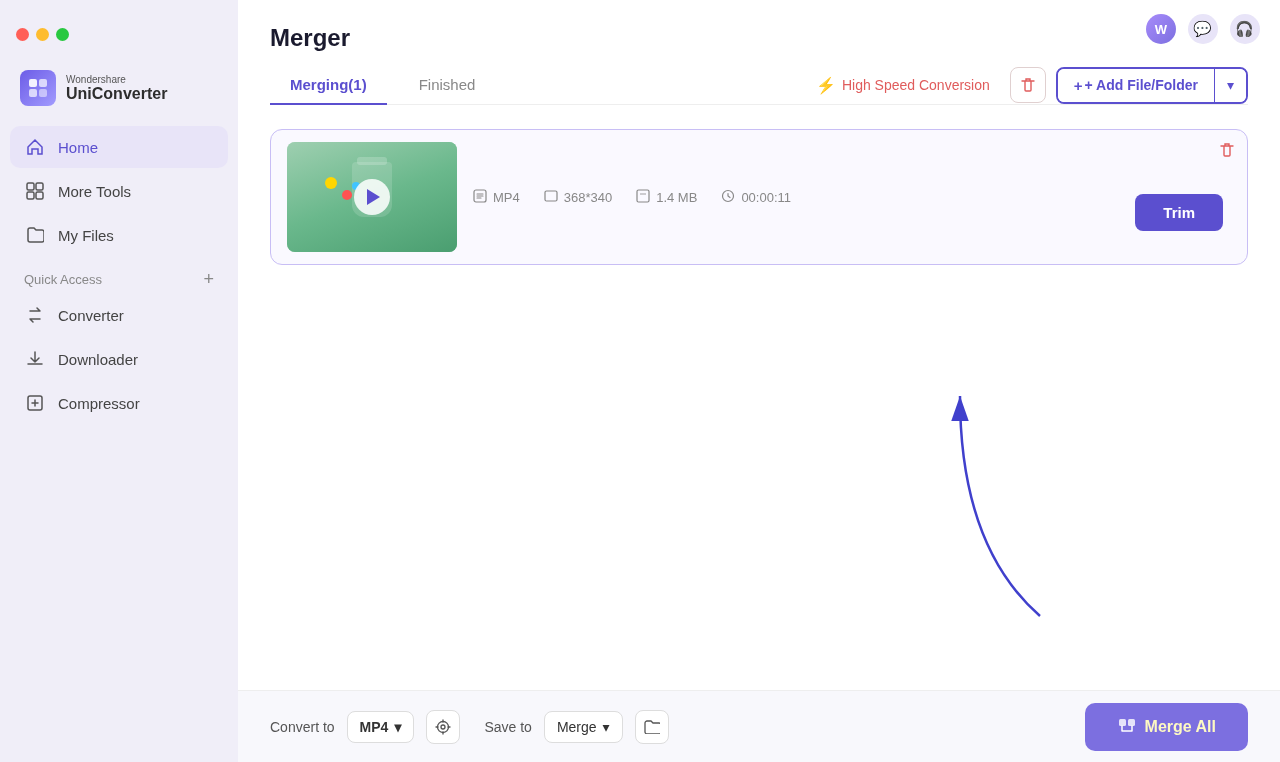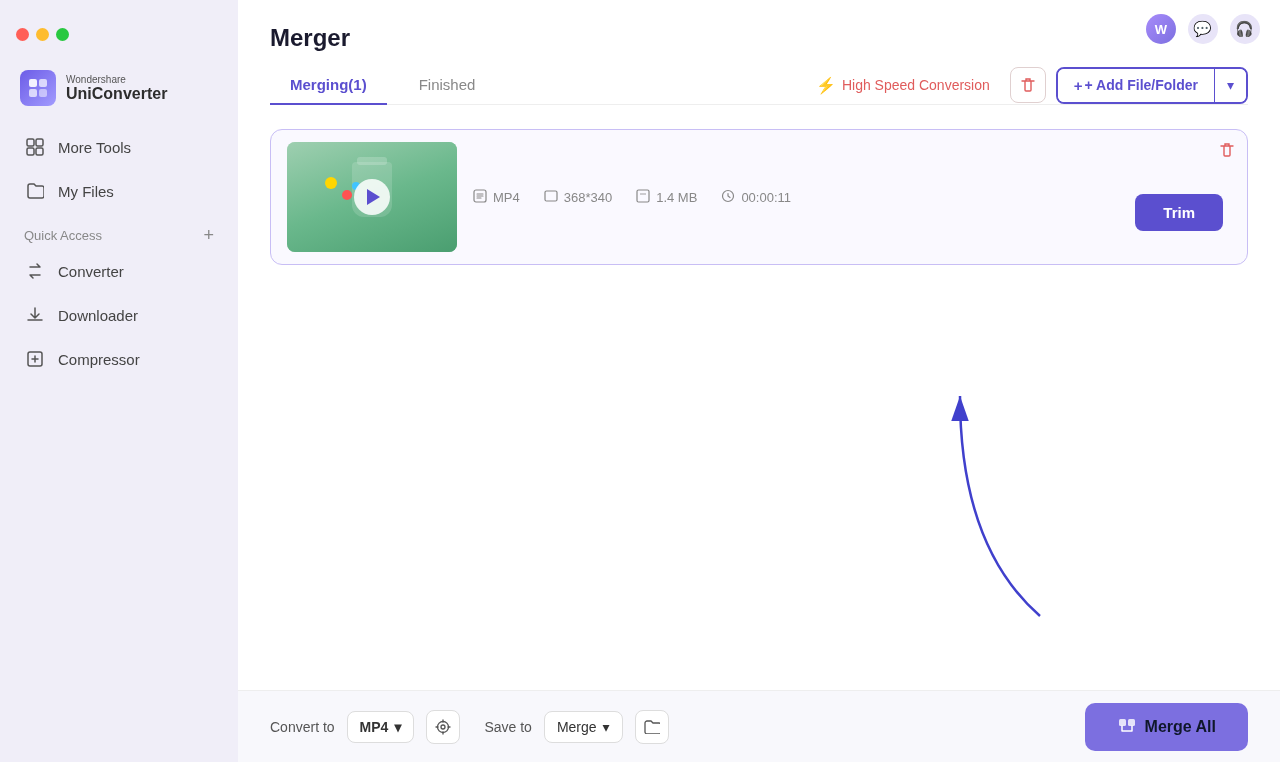--- a/index.html
+++ b/index.html
@@ -371,21 +371,21 @@
       cursor: pointer;
       font-size: 16px;
       color: #555;
     }
 
     .merge-all-btn {
       display: flex;
       align-items: center;
       gap: 8px;
       background: #7c6fe0;
-      color: #0f172a;
+      color: #fef9c3;
       border: none;
       border-radius: 10px;
       padding: 14px 32px;
       font-size: 16px;
       font-weight: 600;
       cursor: pointer;
     }
 
     
     .top-right-icons {
@@ -440,20 +440,28 @@
         </svg>
       </div>
       <div class="logo-text-wrap">
         <span class="logo-brand">Wondershare</span>
         <span class="logo-name">UniConverter</span>
       </div>
     </div>
   </div>
 
   <div class="sidebar-nav">
+    <div class="nav-item active">
+      <span class="nav-icon">
+        <svg width="18" height="18" viewBox="0 0 18 18" fill="none">
+          <path d="M2 9L9 2L16 9V16H12V11H6V16H2V9Z" stroke="#5b4fcf" stroke-width="1.5" fill="none"></path>
+        </svg>
+      </span>
+      <span>Home</span>
+    </div>
     <div class="nav-item">
       <span class="nav-icon">
         <svg width="18" height="18" viewBox="0 0 18 18" fill="none">
           <rect x="1" y="1" width="7" height="7" rx="1.5" stroke="#555" stroke-width="1.5"></rect>
           <rect x="10" y="1" width="7" height="7" rx="1.5" stroke="#555" stroke-width="1.5"></rect>
           <rect x="1" y="10" width="7" height="7" rx="1.5" stroke="#555" stroke-width="1.5"></rect>
           <rect x="10" y="10" width="7" height="7" rx="1.5" stroke="#555" stroke-width="1.5"></rect>
         </svg>
       </span>
       <span>More Tools</span>

